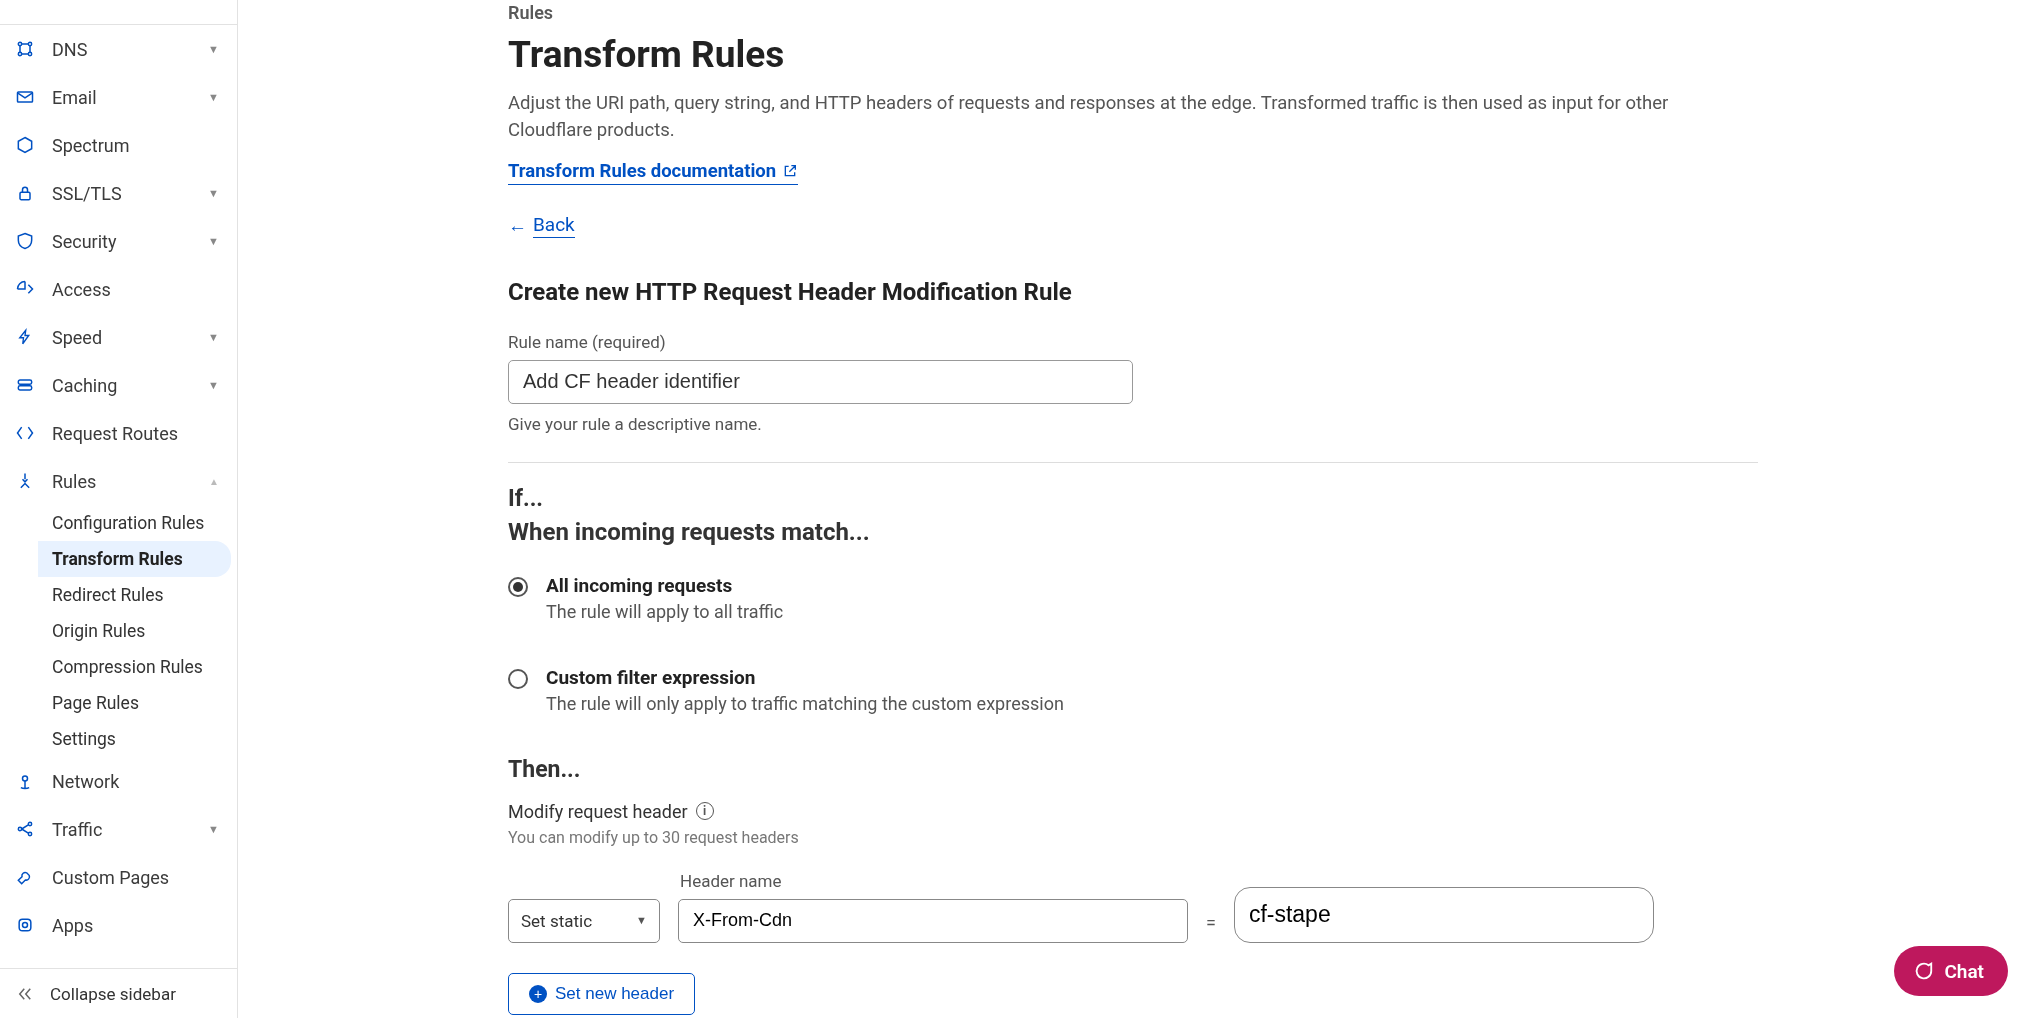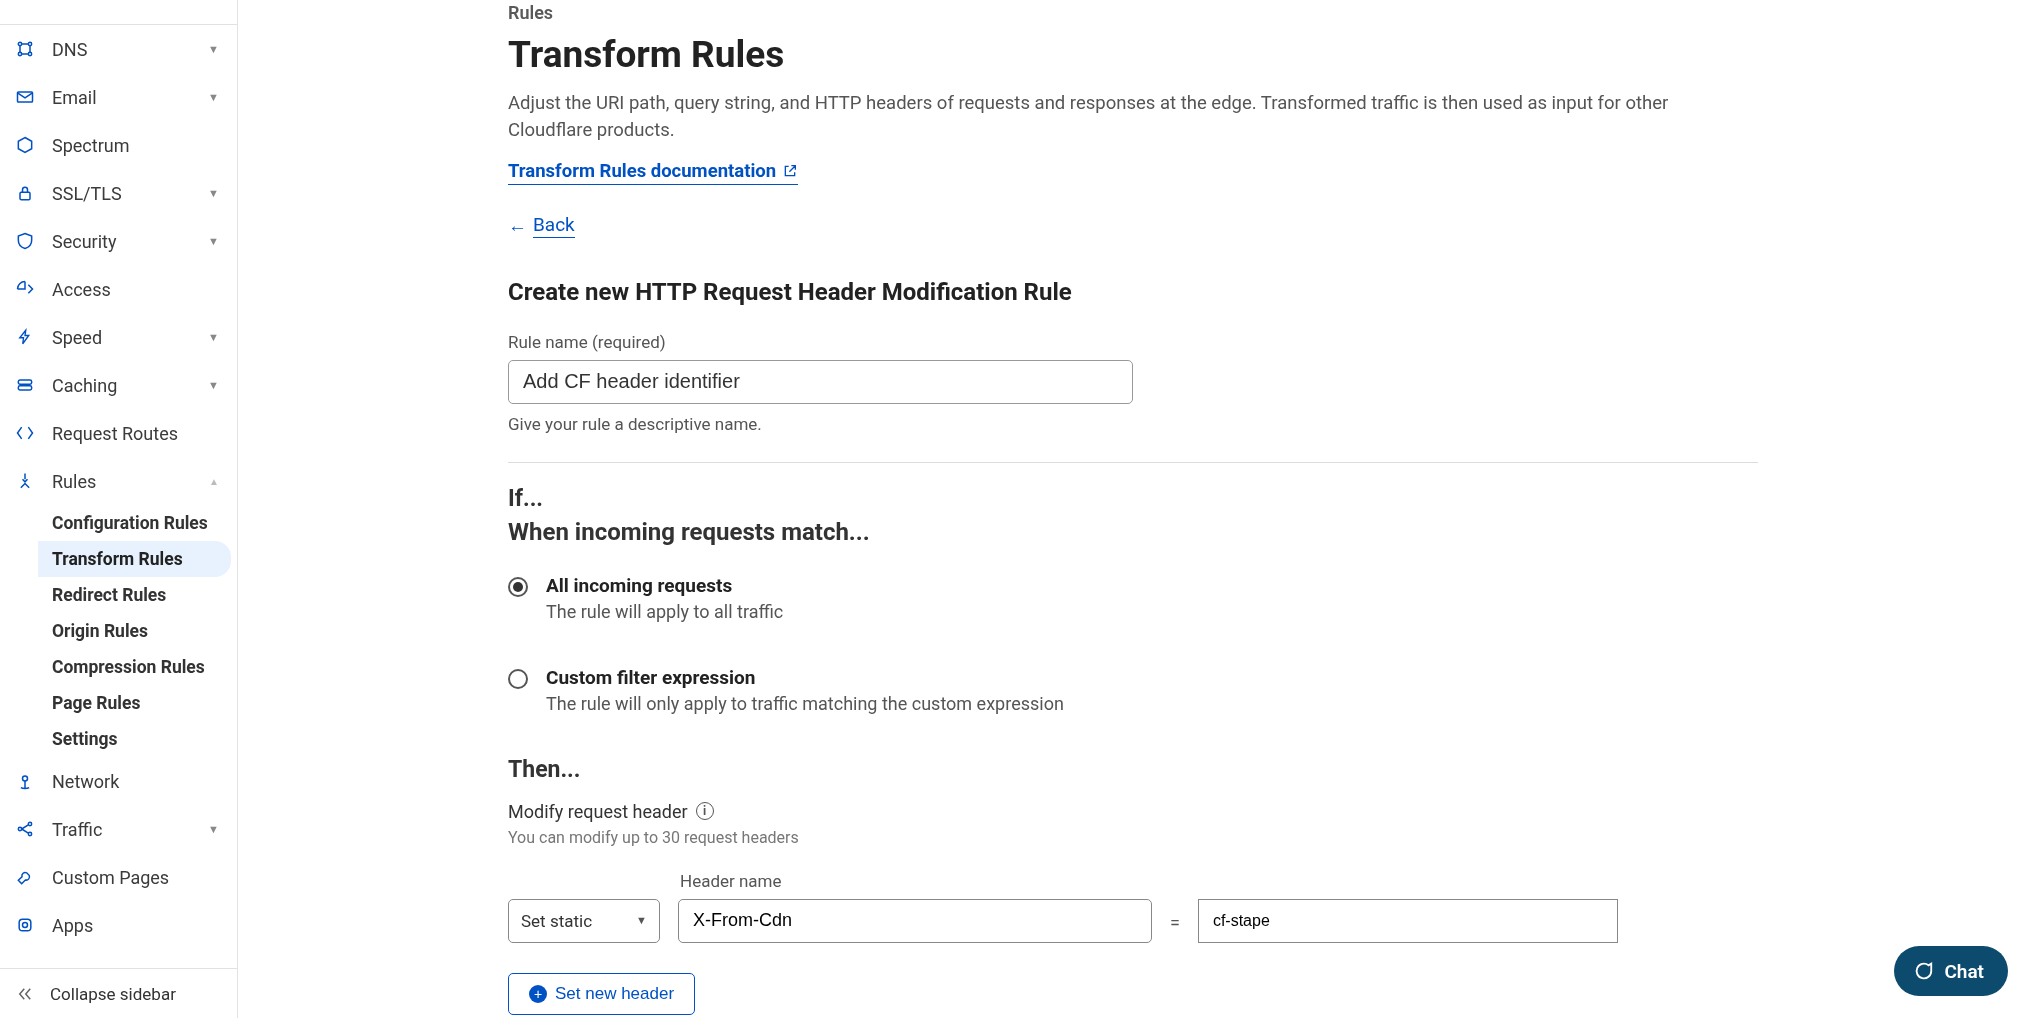--- a/index.html
+++ b/index.html
@@ -41,21 +41,20 @@
   .nav-item .caret { color:#888; font-size:11px;}
   .sub-items { padding-left: 38px; }
   .sub-item {
     display: block;
     padding: 8px 10px 8px 14px;
     cursor: pointer;
     font-size: 17.5px;
     color:#333;
     border-radius: 0 16px 16px 0;
     margin-right: 6px;
-    font-weight: bold;
   }
   .sub-item.active { background: #e8f2ff; font-weight: 700; color:#222; }
   
   .collapse-bar {
     height: 50px;
     border-top: 1px solid #e2e2e2;
     display: flex;
     align-items: center;
     padding: 0 12px;
     cursor: pointer;
@@ -107,35 +106,35 @@
   
   .header-row { display:flex; align-items:flex-end; gap: 18px; margin-top:24px;}
   .col { display:flex; flex-direction:column; }
   .col-label { font-size:17px; color:#555; margin-bottom:8px; padding-left:2px;}
   .select-box {
     width: 152px; height:44px; border:1px solid #888; border-radius:5px;
     display:flex; align-items:center; padding:0 12px; font-size:17px; color:#333;
     justify-content:space-between;
   }
   .select-box .caret2 { font-size:11px; color:#555;}
-  .hname-input { width: 474px; height:44px; border:1px solid #888; border-radius:5px; padding:0 14px; font-size:18px;}
+  .hname-input { width: 510px; height:44px; border:1px solid #888; border-radius:5px; padding:0 14px; font-size:18px;}
   .eq { font-size:18px; color:#555; padding-bottom:10px;}
-  .hval-input { width: 420px; height:44px; border:1px solid #888; border-radius:0; padding:0 14px; font-size:16px;}
+  .hval-input { width: 420px; height:56px; border:1px solid #888; border-radius:16px; padding:0 14px; font-size:23px;}
   
   .add-header-btn {
     display:inline-flex; align-items:center; gap:8px;
     border:1px solid #0051c3; color:#0051c3; background:#fff;
     height:42px; padding:0 20px; border-radius:5px; font-size:17px;
     margin-top: 30px; cursor:pointer;
   }
   .add-header-btn .plus { width:18px; height:18px; border-radius:50%; background:#0051c3; color:#fff; display:inline-flex; align-items:center; justify-content:center; font-size:14px; line-height:1;}
   
   .chat-bubble {
     position: fixed; right: 28px; bottom: 22px;
-    background:#0c4a6e; color:#fff; border-radius: 999px;
+    background:#be185d; color:#fff; border-radius: 999px;
     height: 50px; padding: 0 24px 0 18px;
     display:flex; align-items:center; gap:10px; font-size:19px; font-weight:600;
     cursor:pointer;
   }
   .chat-bubble svg { width:22px; height:22px;}
   
   .info-circle { width:18px; height:18px; border:1.5px solid #555; border-radius:50%; display:inline-flex;align-items:center;justify-content:center; font-size:12px; font-weight:700; color:#555;}
   
   svg { display:block; }
 </style>

